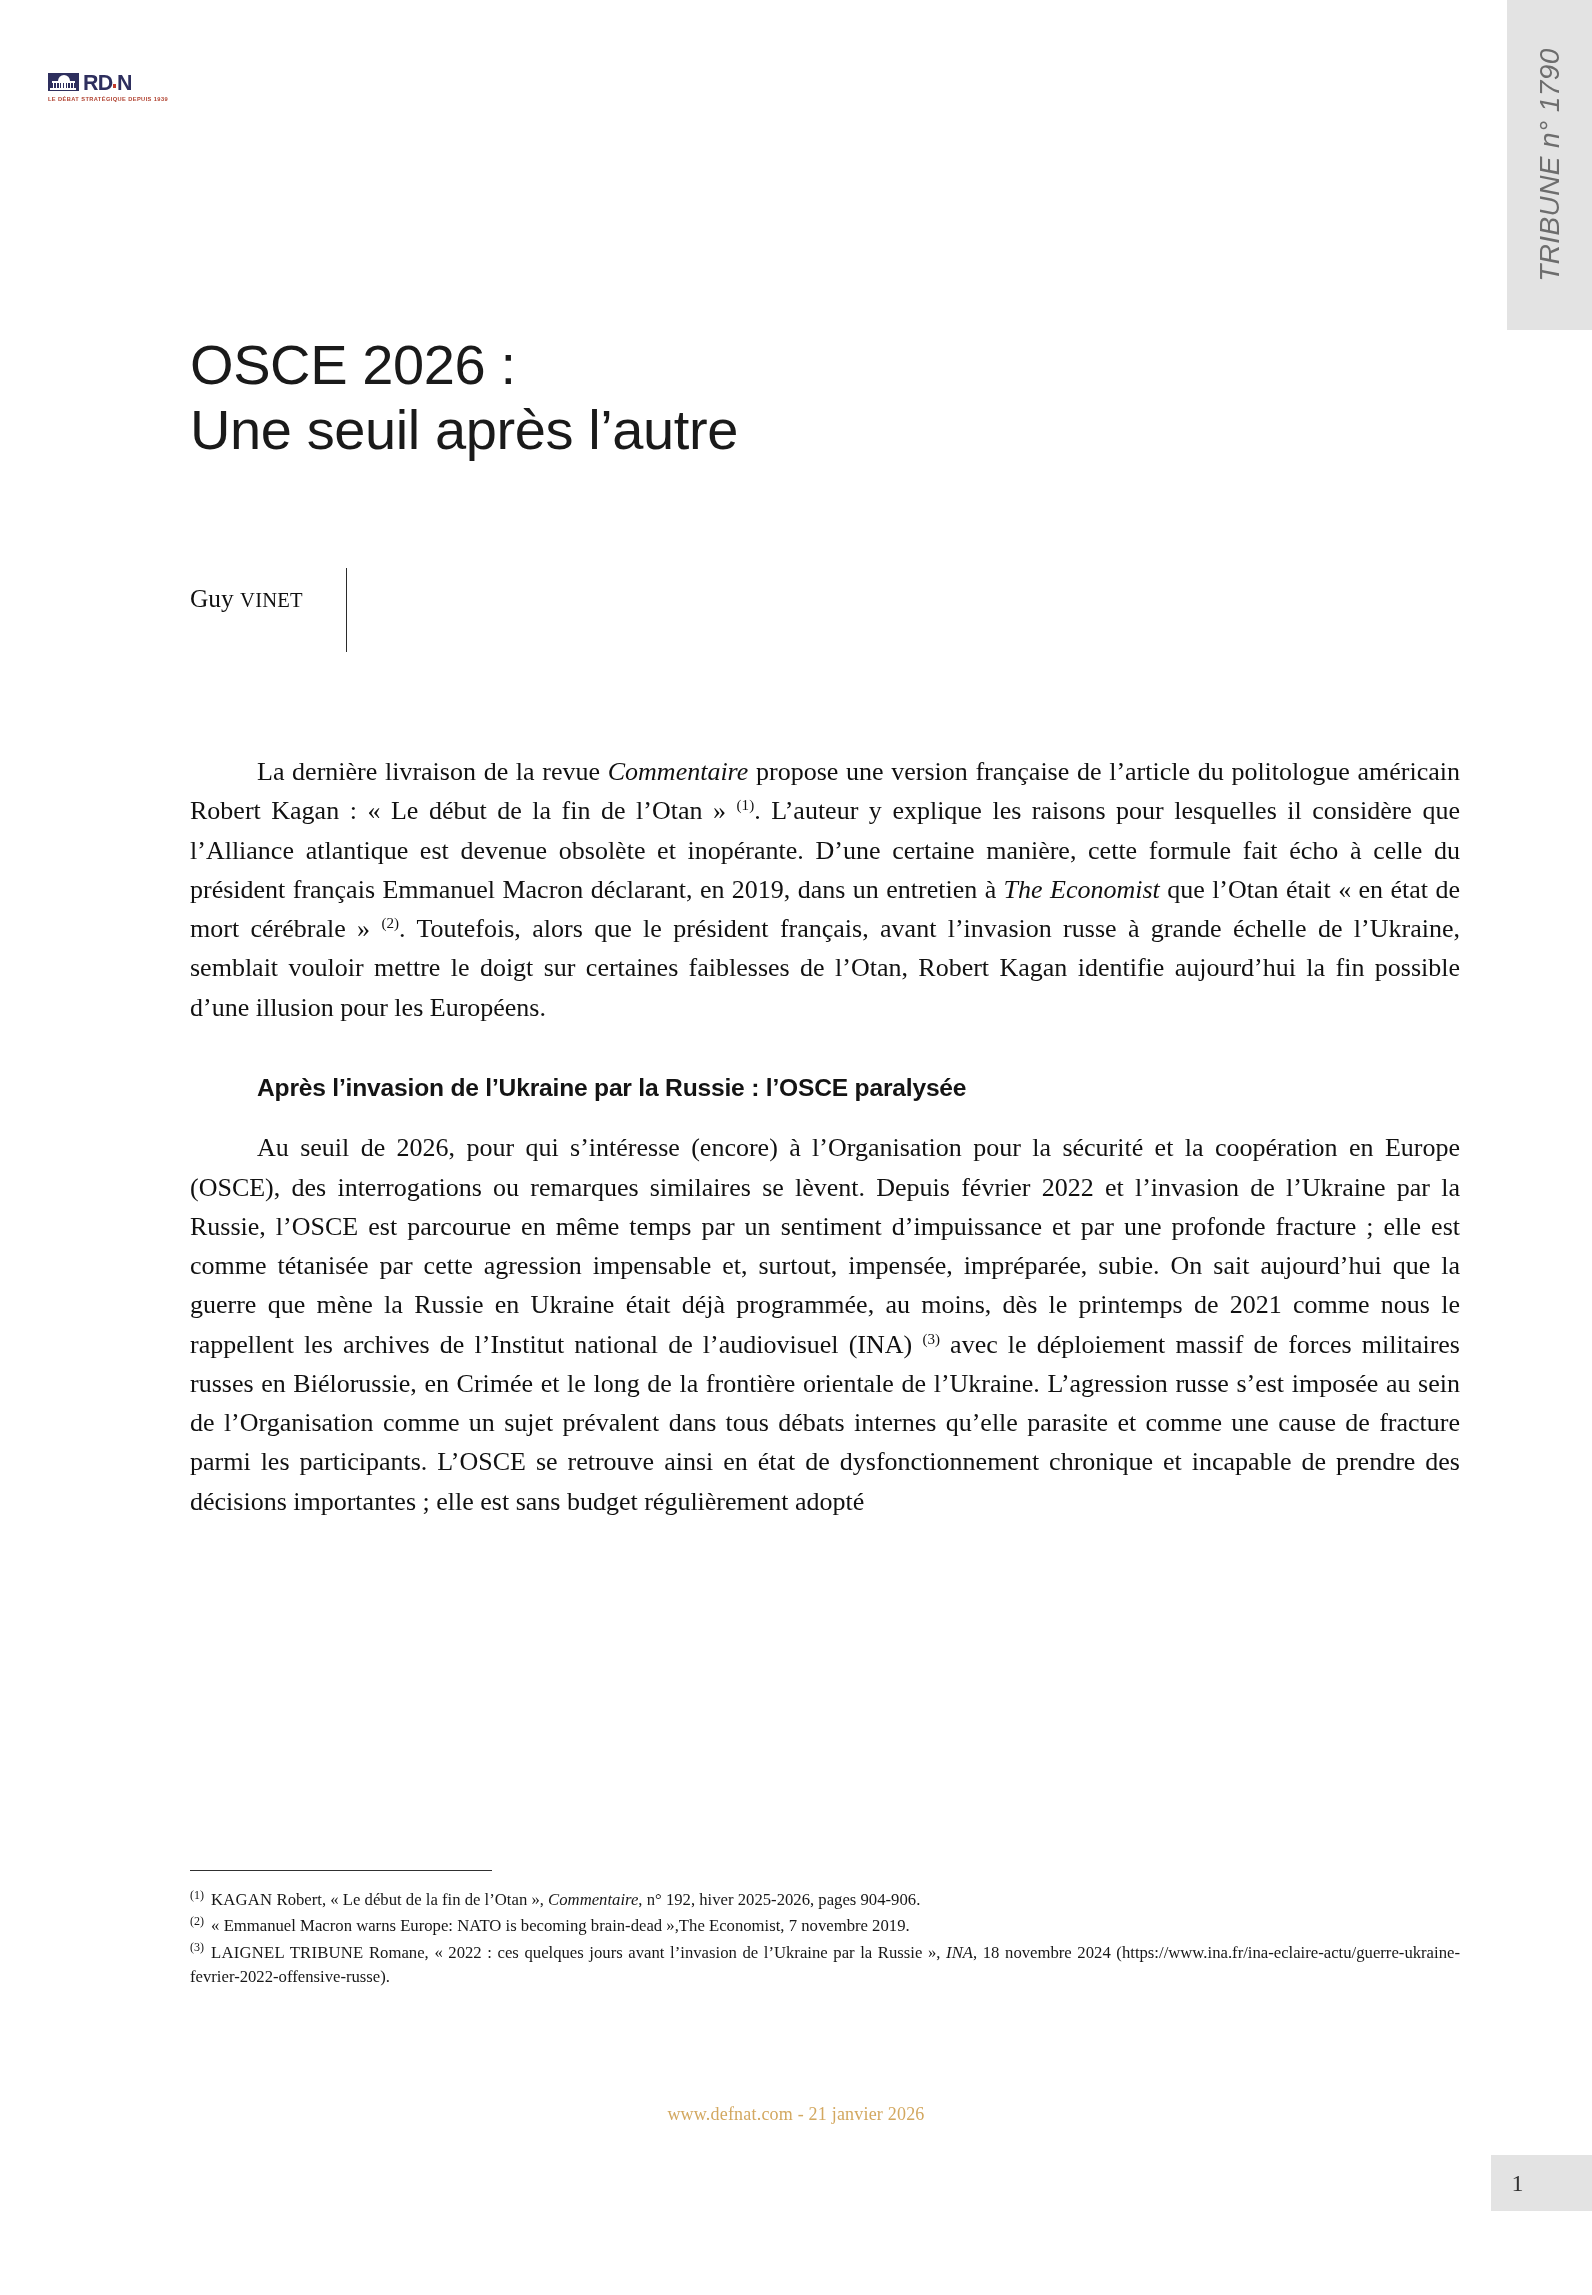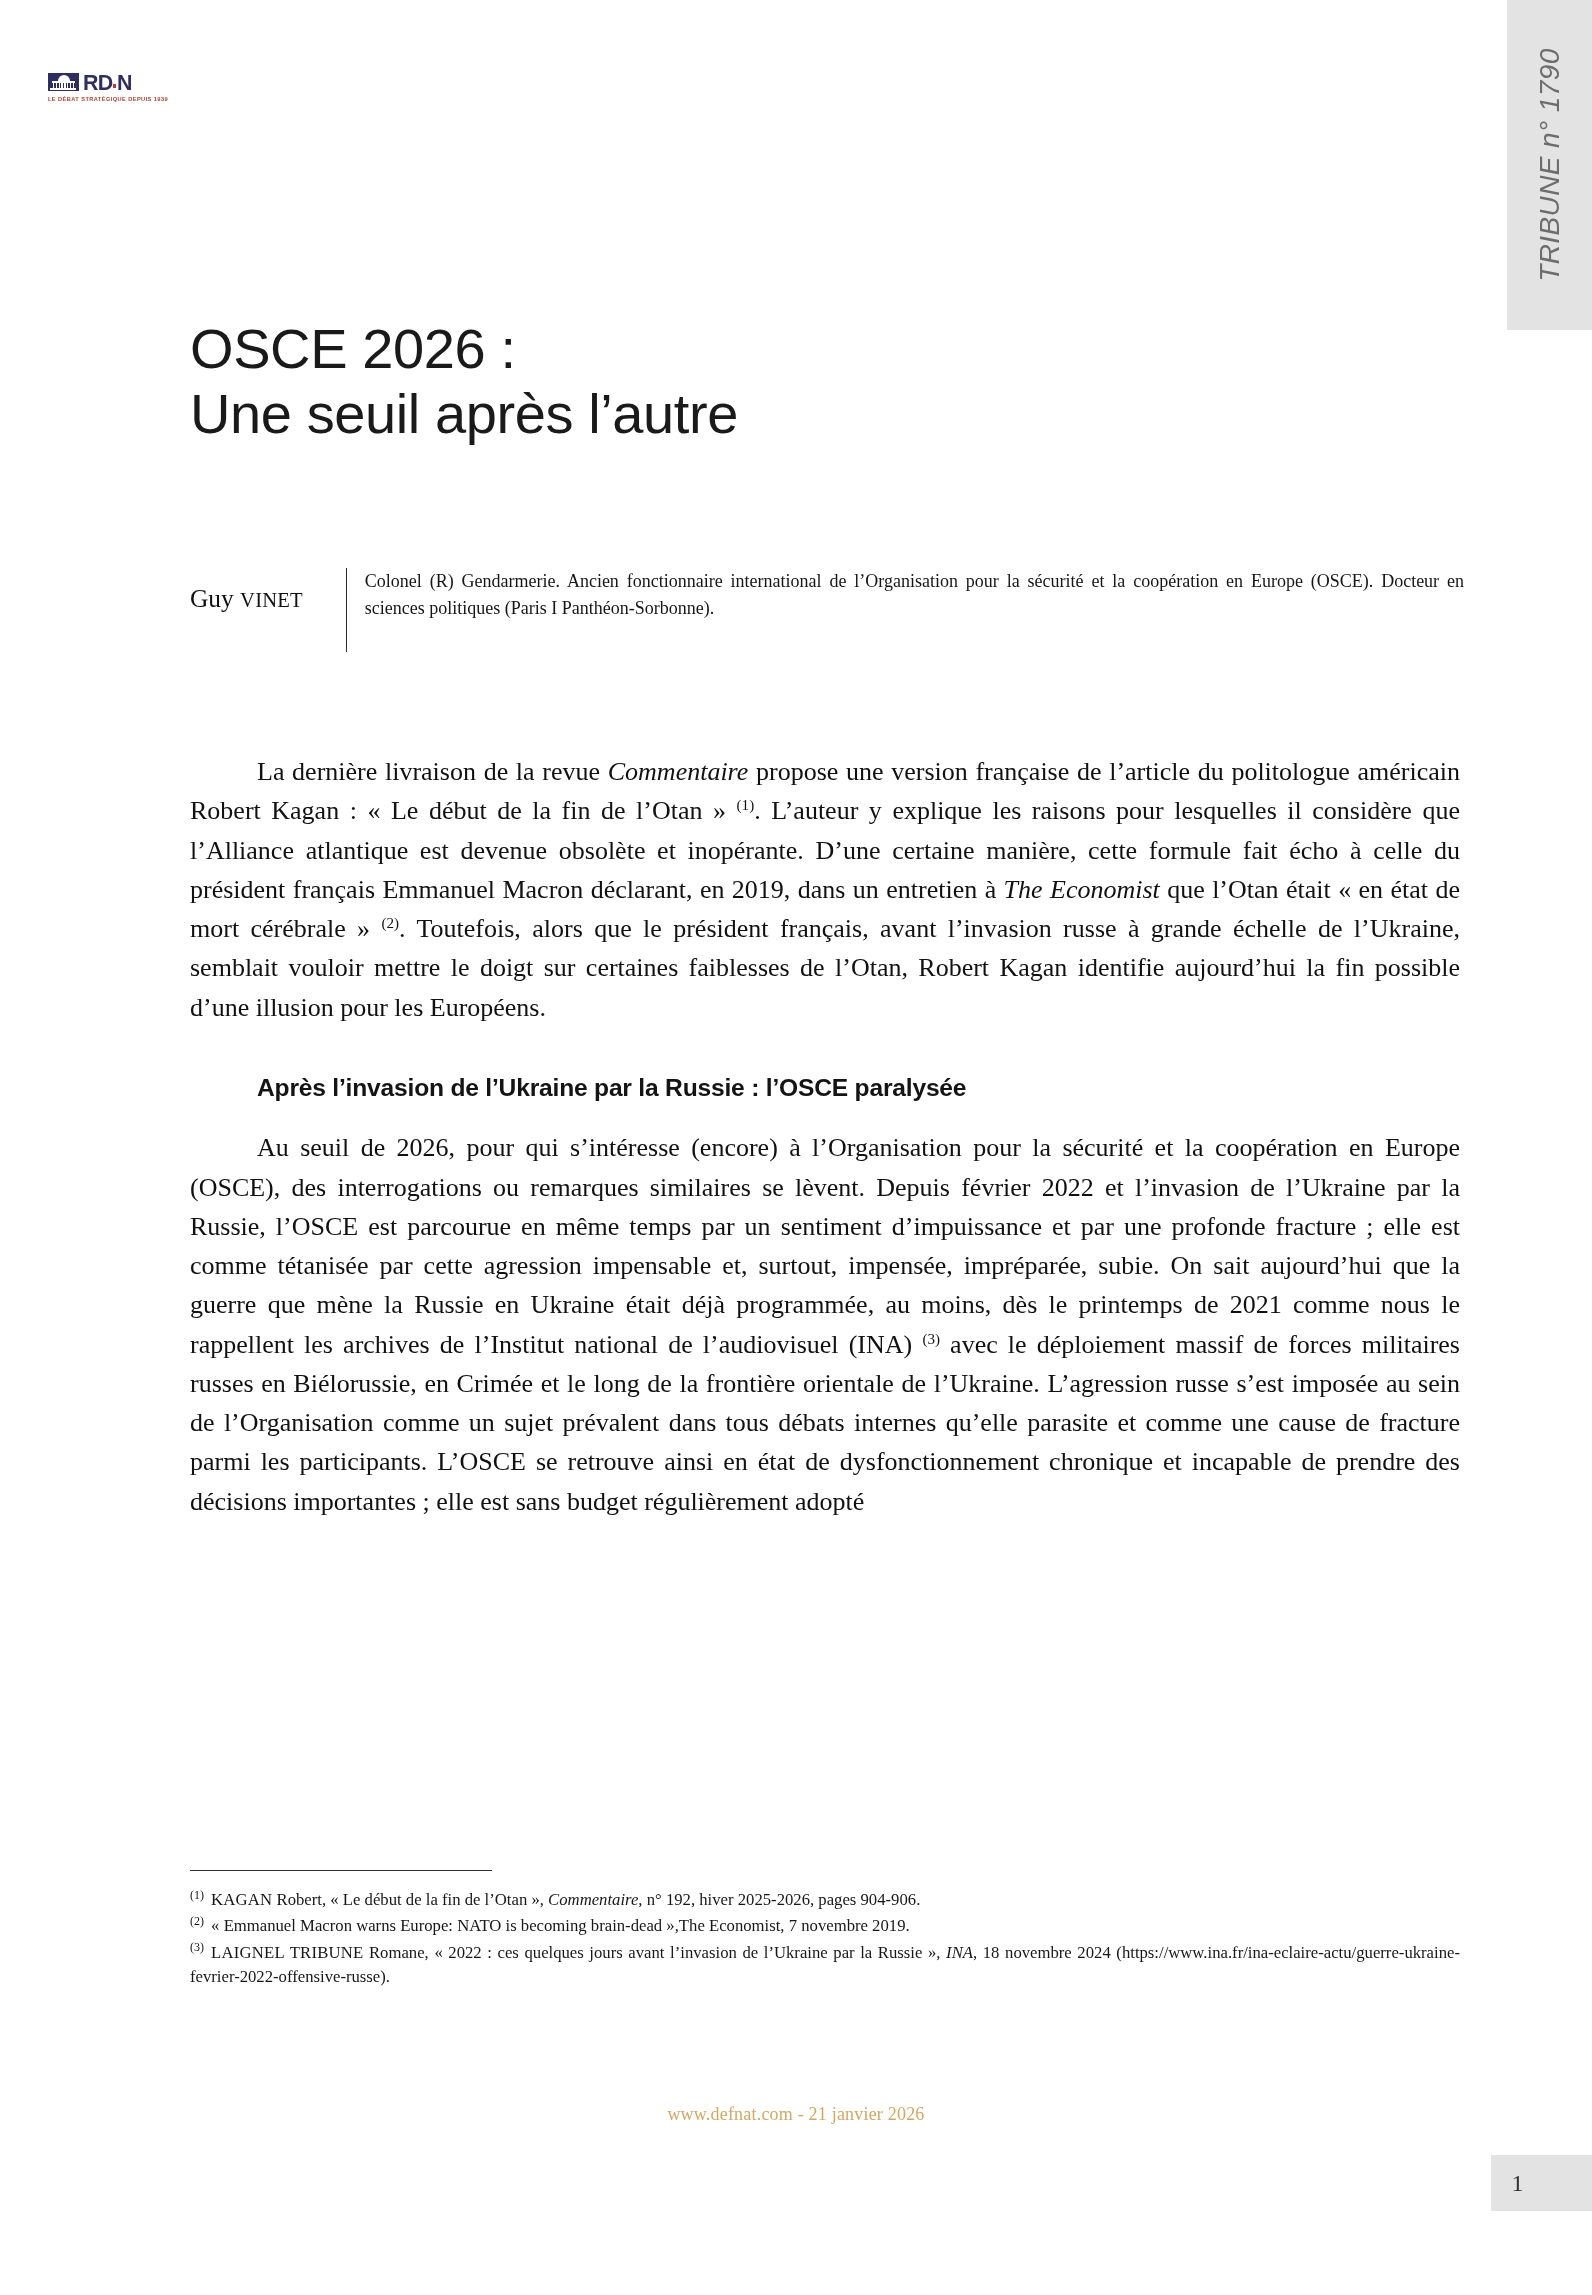--- a/index.html
+++ b/index.html
@@ -127,21 +127,21 @@
     font-size: 5.7px;
     letter-spacing: 0.4px;
     color: #b0412f;
     white-space: nowrap;
   }
 
   
   .title {
     position: absolute;
     left: 190px;
-    top: 278px;
+    top: 294px;
     width: 1190px;
     font-family: "Liberation Sans", "DejaVu Sans", sans-serif;
     font-weight: 400;
     font-size: 56px;
     line-height: 1.17;
     color: #1a1a1a;
     letter-spacing: -0.4px;
   }
   .title .line { display: block; }
 
@@ -322,21 +322,20 @@
     <span class="line">OSCE 2026 :</span>
     <span class="line">Une seuil après l’autre</span>
   </h1>
 
   <div class="author-block">
     <div class="author-name">
       <span>Guy</span>
       <span class="sc">VINET</span>
     </div>
     <div class="author-rule"></div>
-    <div class="author-bio">Colonel (R) Gendarmerie. Ancien fonctionnaire international de l’Organisation pour la sécurité et la coopération en Europe (OSCE). Docteur en sciences politiques (Paris I Panthéon-Sorbonne).</div>
   </div>
 
   <div class="body-text">
 
     <p><span>La dernière livraison de la revue </span><em>Commentaire</em><span> propose une version française de l’article du politologue américain Robert Kagan : « Le début de la fin de l’Otan » </span><sup class="fn">(1)</sup><span>. L’auteur y explique les raisons pour lesquelles il considère que l’Alliance atlantique est devenue obsolète et inopérante. D’une certaine manière, cette formule fait écho à celle du président français Emmanuel Macron déclarant, en 2019, dans un entretien à </span><em>The Economist</em><span> que l’Otan était « en état de mort cérébrale » </span><sup class="fn">(2)</sup><span>. Toutefois, alors que le président français, avant l’invasion russe à grande échelle de l’Ukraine, semblait vouloir mettre le doigt sur certaines faiblesses de l’Otan, Robert Kagan identifie aujourd’hui la fin possible d’une illusion pour les Européens.</span></p>
 
     <p class="sec-head">Après l’invasion de l’Ukraine par la Russie : l’OSCE paralysée</p>
 
     <p><span>Au seuil de 2026, pour qui s’intéresse (encore) à l’Organisation pour la sécurité et la coopération en Europe (OSCE), des interrogations ou remarques similaires se lèvent. Depuis février 2022 et l’invasion de l’Ukraine par la Russie, l’OSCE est parcourue en même temps par un sentiment d’impuissance et par une profonde fracture ; elle est comme tétanisée par cette agression impensable et, surtout, impensée, impréparée, subie. On sait aujourd’hui que la guerre que mène la Russie en Ukraine était déjà programmée, au moins, dès le printemps de 2021 comme nous le rappellent les archives de l’Institut national de l’audiovisuel (INA) </span><sup class="fn">(3)</sup><span> avec le déploiement massif de forces militaires russes en Biélorussie, en Crimée et le long de la frontière orientale de l’Ukraine. L’agression russe s’est imposée au sein de l’Organisation comme un sujet prévalent dans tous débats internes qu’elle parasite et comme une cause de fracture parmi les participants. L’OSCE se retrouve ainsi en état de dysfonctionnement chronique et incapable de prendre des décisions importantes ; elle est sans budget régulièrement adopté</span></p>
 

